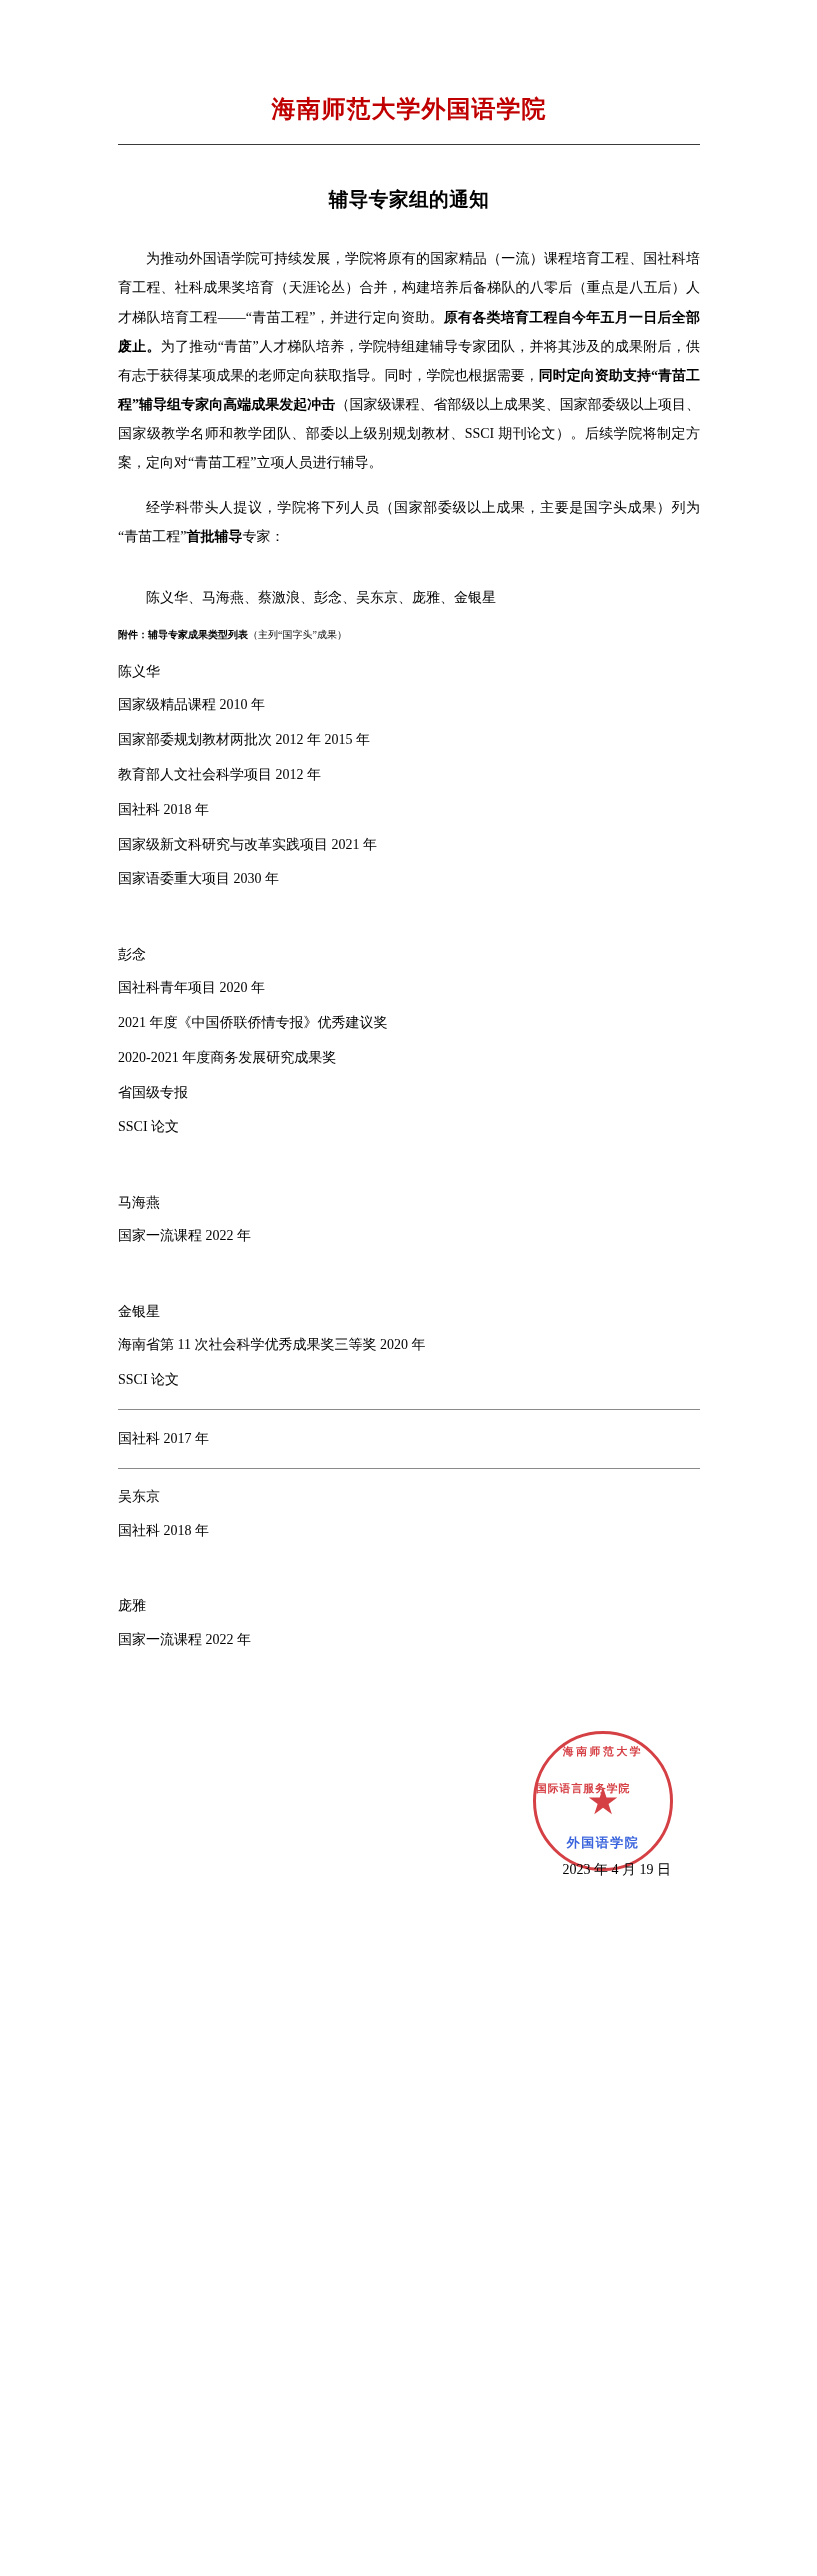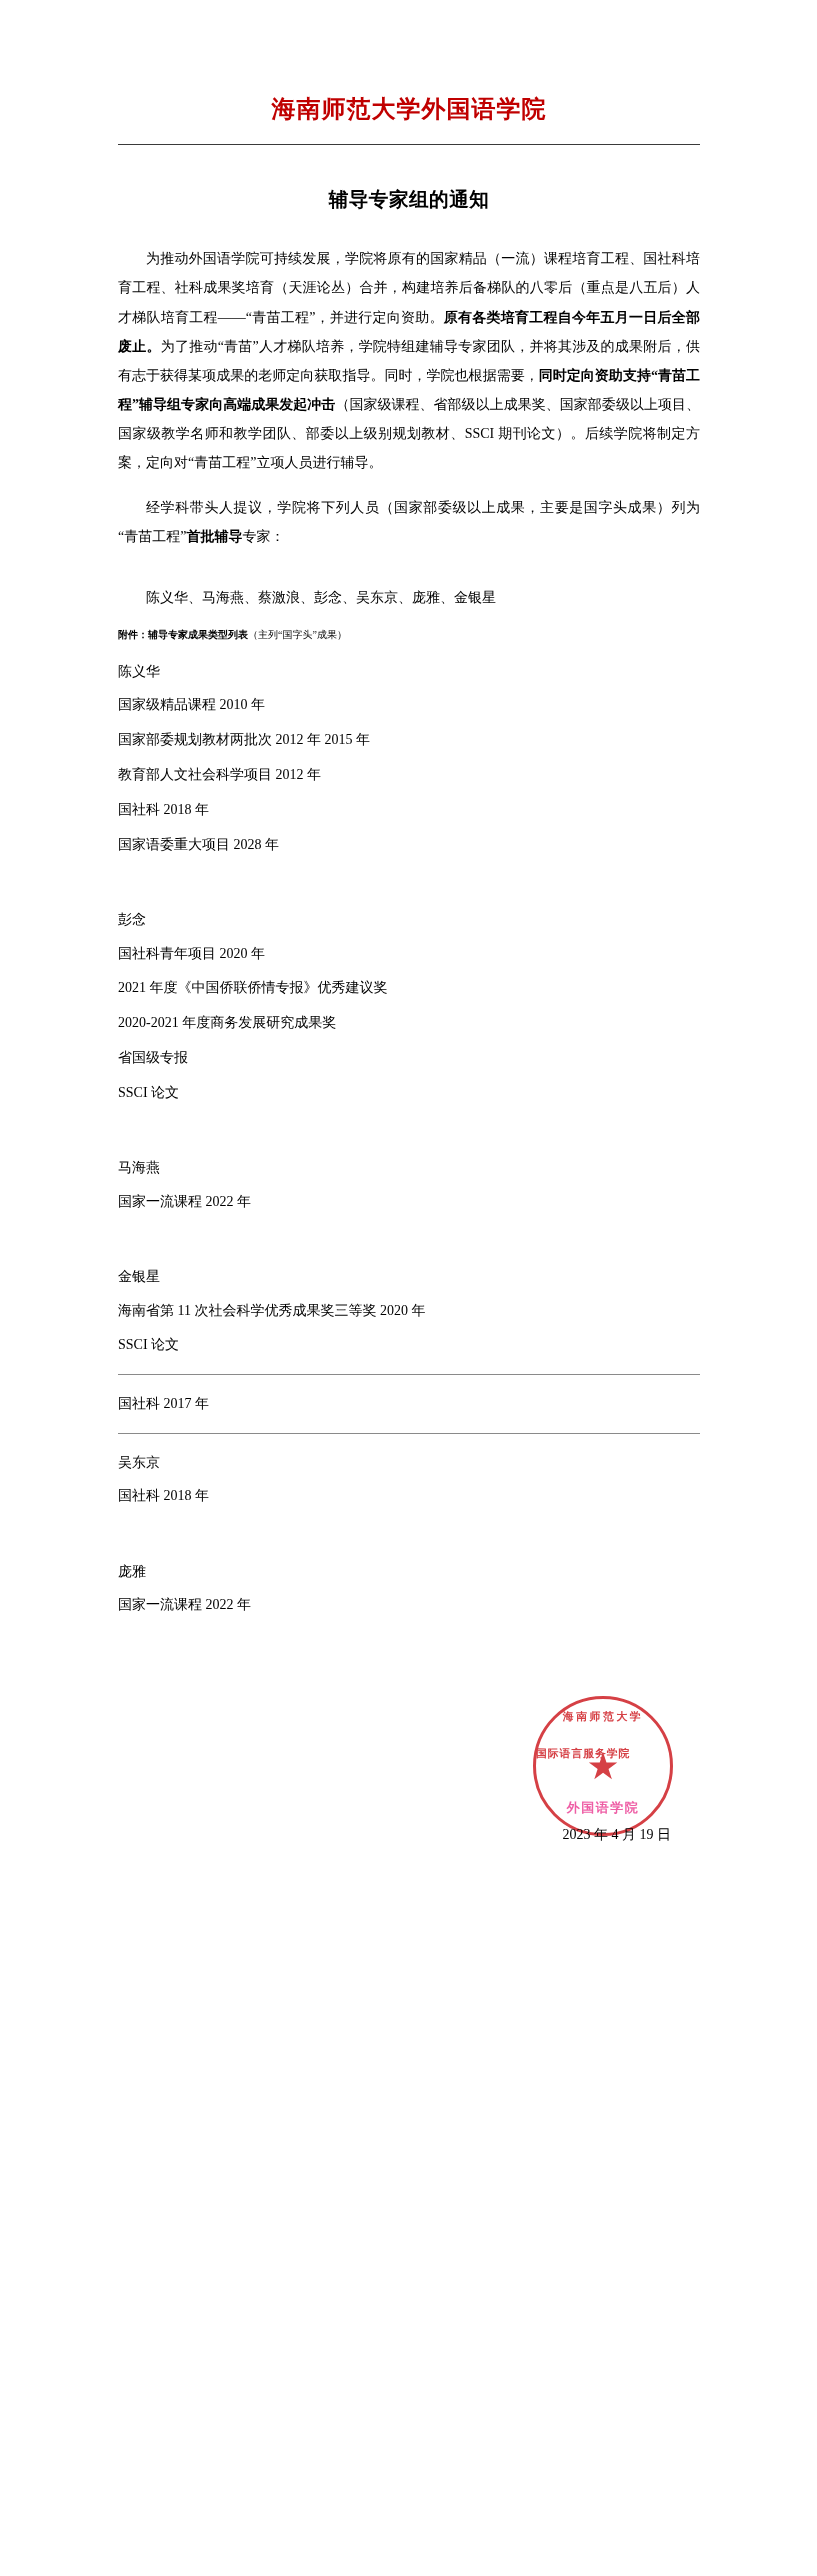--- a/index.html
+++ b/index.html
@@ -154,21 +154,21 @@
     color: #d0262c;
     font-size: 10.8px;
     letter-spacing: 1px;
     font-weight: bold;
   }
   .seal .arc-bottom {
     position: absolute;
     width: 100%;
     bottom: 15.5px;
     text-align: center;
-    color: #ec4899;
+    color: #1d4ed8;
     font-size: 13px;
     letter-spacing: 1.5px;
     font-weight: bold;
   }
   .date-line {
     position: absolute;
     right: 29px;
     top: 130px;
     font-size: 14px;
     color: #000;
@@ -200,21 +200,22 @@
       <p class="names-line">陈义华、马海燕、蔡激浪、彭念、吴东京、庞雅、金银星</p>
 
       <p class="attach-title"><span class="lead">附件：辅导专家成果类型列表</span><span>（主列“国字头”成果）</span></p>
 
       <div>
         <p class="person-name">陈义华</p>
         <p class="item">国家级精品课程 2010 年</p>
         <p class="item">国家部委规划教材两批次 2012 年 2015 年</p>
         <p class="item">教育部人文社会科学项目 2012 年</p>
         <p class="item">国社科 2018 年</p>
-        <p class="item">国家语委重大项目 2028 年</p>
+        <p class="item">国家级新文科研究与改革实践项目 2021 年</p>
+        <p class="item">国家语委重大项目 2030 年</p>
       </div>
 
       <div class="spacer-lg"></div>
 
       <div>
         <p class="person-name">彭念</p>
         <p class="item">国社科青年项目 2020 年</p>
         <p class="item">2021 年度《中国侨联侨情专报》优秀建议奖</p>
         <p class="item">2020-2021 年度商务发展研究成果奖</p>
         <p class="item">省国级专报</p>

